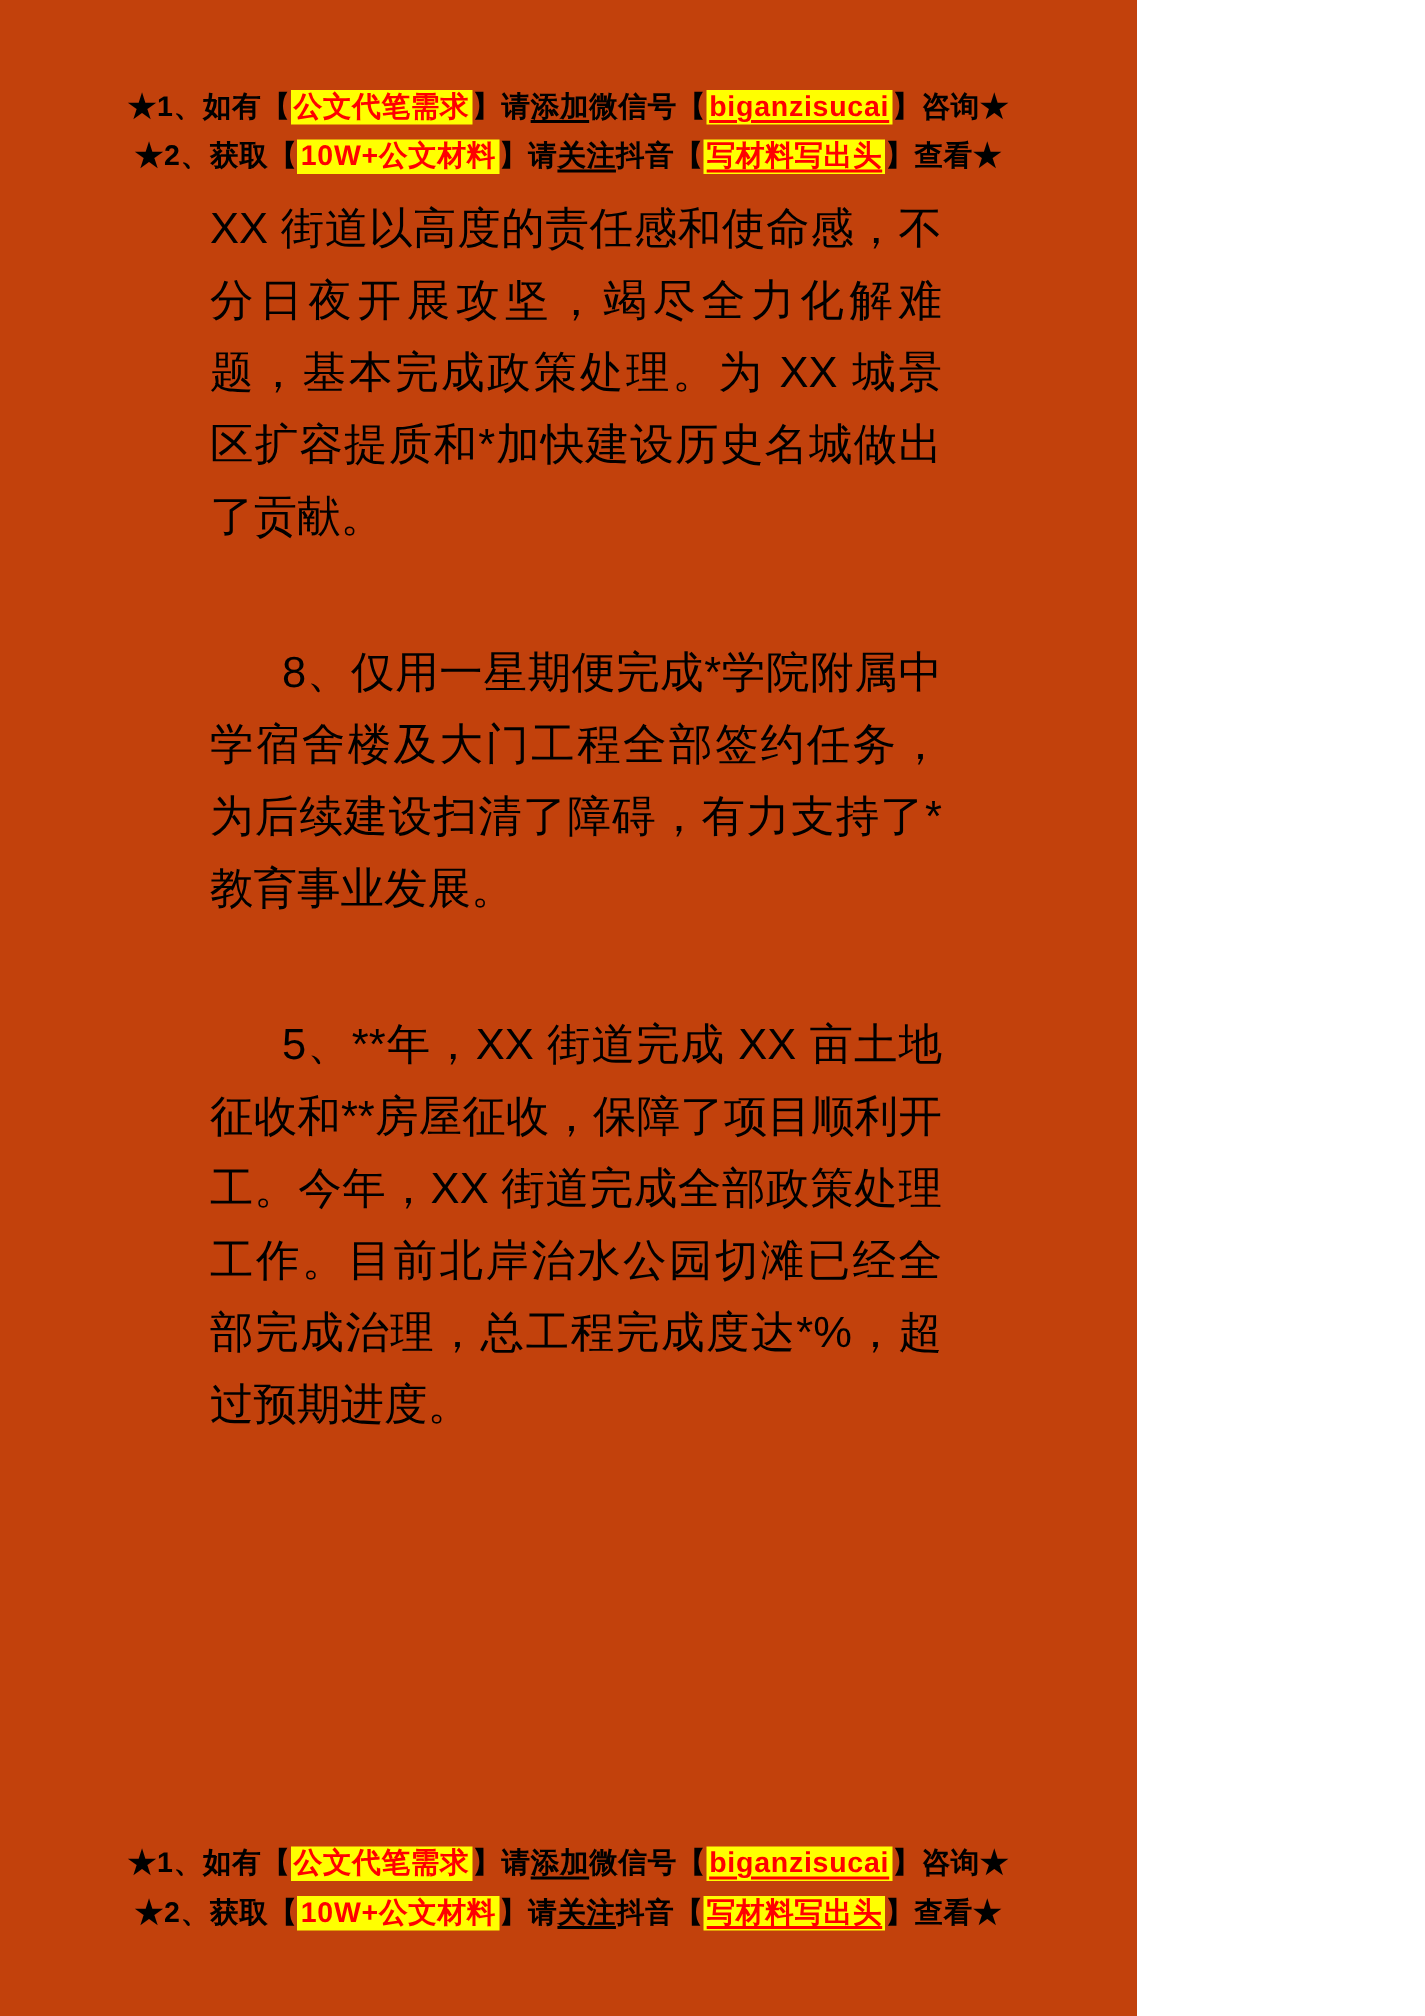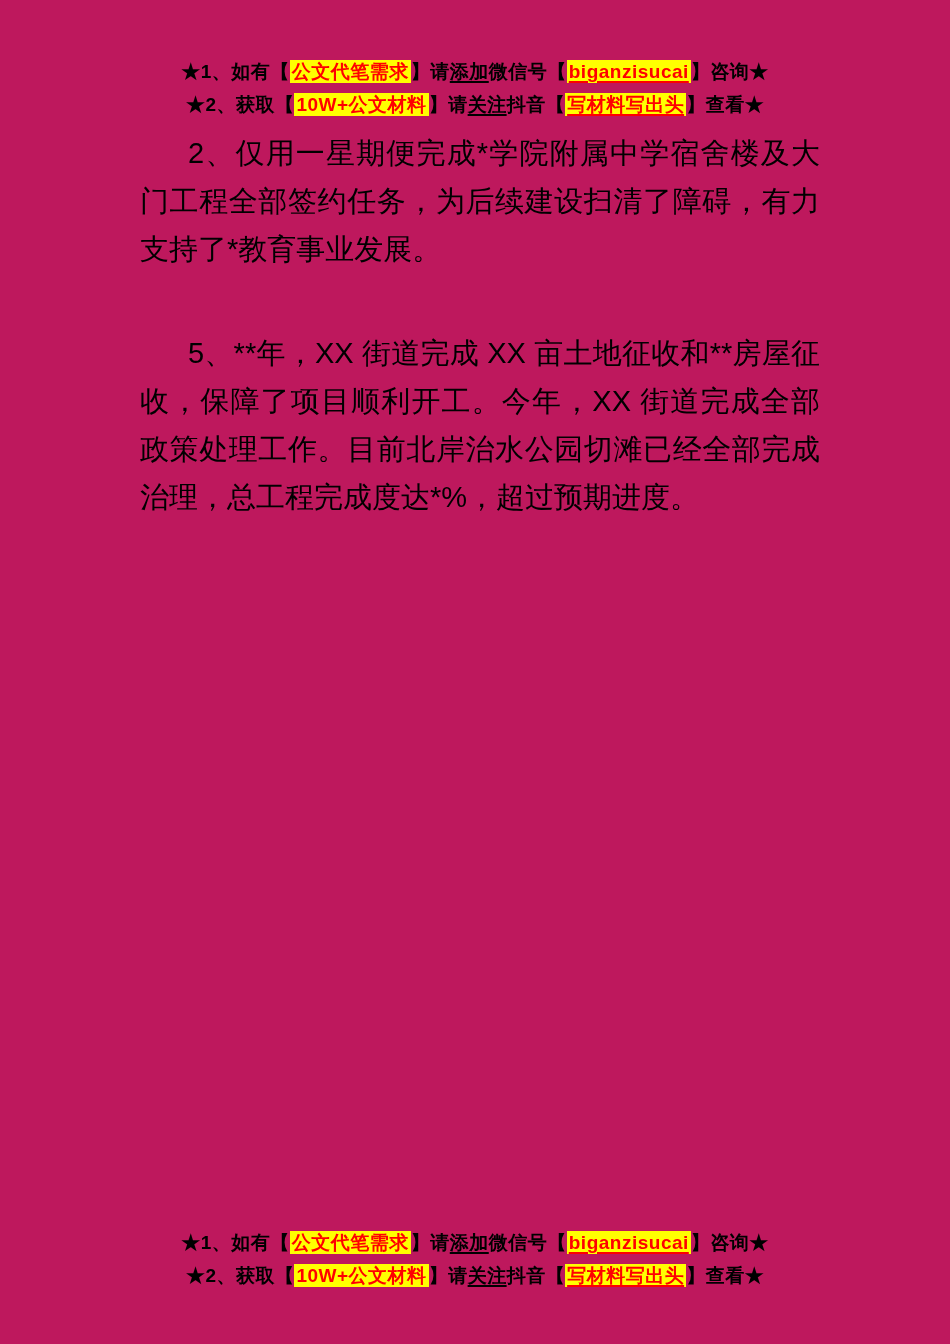--- a/index.html
+++ b/index.html
@@ -9,23 +9,23 @@
   }
   body {
     width: 950px;
     height: 1344px;
     overflow: hidden;
     font-family: "Liberation Sans", sans-serif;
     color: #000000;
   }
   .page {
     position: relative;
-    width: 950px;
+    width: 758px;
     height: 1344px;
-    background: #be185d;
+    background: #c2410c;
     box-sizing: border-box;
     padding-top: 55px;
   }
   
   .promo {
     width: 100%;
     text-align: center;
     font-weight: bold;
     font-size: 19px;
     line-height: 33px;
@@ -70,21 +70,22 @@
 <body>
 
 <div class="page">
 
   <div class="promo promo-header">
       <div class="promo-line"><span>★1、如有【</span><span class="hl">公文代笔需求</span><span>】请</span><span class="ul">添加</span><span>微信号【</span><span class="hl ul">biganzisucai</span><span>】咨询★</span></div>
       <div class="promo-line"><span>★2、获取【</span><span class="hl">10W+公文材料</span><span>】请</span><span class="ul">关注</span><span>抖音【</span><span class="hl ul">写材料写出头</span><span>】查看★</span></div>
     </div>
 
   <div class="doc">
-      <p class="indent">2、仅用一星期便完成*学院附属中学宿舍楼及大门工程全部签约任务，为后续建设扫清了障碍，有力支持了*教育事业发展。</p>
+      <p>XX 街道以高度的责任感和使命感，不分日夜开展攻坚，竭尽全力化解难题，基本完成政策处理。为 XX 城景区扩容提质和*加快建设历史名城做出了贡献。</p>
+      <p class="indent">8、仅用一星期便完成*学院附属中学宿舍楼及大门工程全部签约任务，为后续建设扫清了障碍，有力支持了*教育事业发展。</p>
       <p class="indent">5、**年，XX 街道完成 XX 亩土地征收和**房屋征收，保障了项目顺利开工。今年，XX 街道完成全部政策处理工作。目前北岸治水公园切滩已经全部完成治理，总工程完成度达*%，超过预期进度。</p>
     </div>
 
   <div class="promo promo-footer">
       <div class="promo-line"><span>★1、如有【</span><span class="hl">公文代笔需求</span><span>】请</span><span class="ul">添加</span><span>微信号【</span><span class="hl ul">biganzisucai</span><span>】咨询★</span></div>
       <div class="promo-line"><span>★2、获取【</span><span class="hl">10W+公文材料</span><span>】请</span><span class="ul">关注</span><span>抖音【</span><span class="hl ul">写材料写出头</span><span>】查看★</span></div>
     </div>
 
 </div>
 

